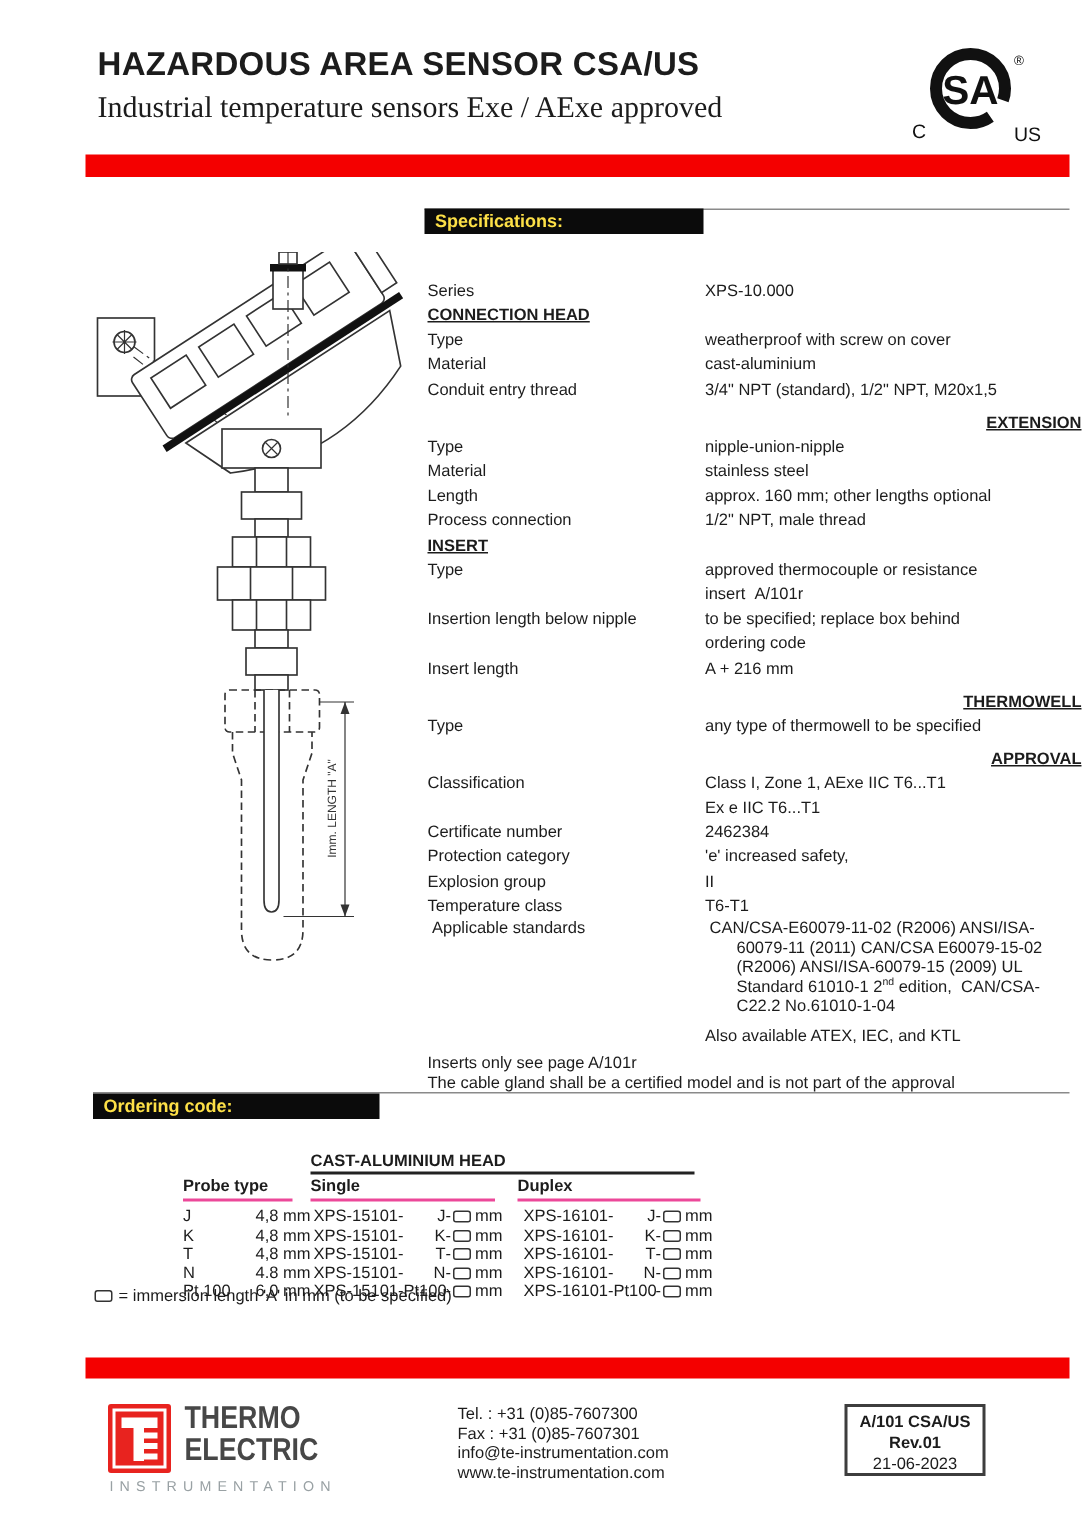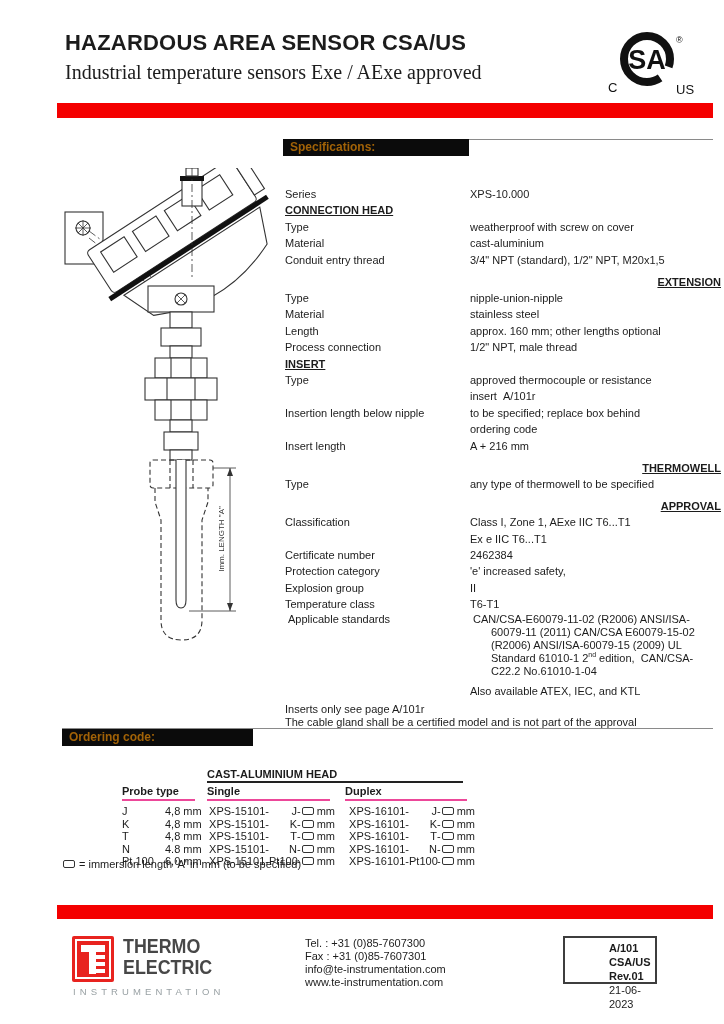--- a/index.html
+++ b/index.html
@@ -3,21 +3,21 @@
 <meta charset="utf-8">
 <style>
   html,body{margin:0;padding:0;background:#e8e8e8;}
   #page{position:relative;width:724px;height:1024px;background:#ffffff;overflow:hidden;
         font-family:"Liberation Sans", sans-serif;color:#1c1c1c;}
   .abs{position:absolute;}
   
   .title{font-size:22px;font-weight:bold;letter-spacing:.2px;white-space:nowrap;}
   .subtitle{font-size:20px;white-space:nowrap;font-family:Liberation Serif, serif;}
   .redbar{background:#f40000;}
-  .blackbar{background:#0b0b0b;color:#a16207;font-size:12px;font-weight:bold;
+  .blackbar{background:#0b0b0b;color:#fde047;font-size:12px;font-weight:bold;
             line-height:17px;padding-left:7px;box-sizing:border-box;}
   .rule{background:#8a8a8a;height:1px;}
   
   #specs{font-size:11px;width:436px;}
   .row{display:flex;align-items:flex-start;line-height:16.4px;}
   .row .lbl{width:185px;flex:none;}
   .row .val{flex:1;}
   .sec{font-weight:bold;text-decoration:underline;line-height:16.4px;}
   .gap{margin-top:5.5px;text-align:right;}
   .pad-l3{padding-left:3px;}
@@ -29,37 +29,37 @@
   
   #ordtable{font-size:11px;width:360px;}
   .ohead-top{position:absolute;left:87px;top:0;width:256px;font-weight:bold;
              border-bottom:2px solid #222;padding-bottom:1px;box-sizing:border-box;}
   .oheads{position:absolute;top:17px;left:0;height:16px;width:100%;}
   .ohead{position:absolute;font-weight:bold;border-bottom:2px solid #ec4899;
          padding-bottom:2px;box-sizing:border-box;display:inline-block;}
   .orows{position:absolute;top:37px;left:0;width:100%;}
   .orow{display:flex;line-height:12.5px;white-space:nowrap;}
   .c-probe{width:45px;flex:none;padding-left:2px;box-sizing:border-box;}
-  .c-dia{width:42px;flex:none;}
+  .c-dia{width:42px;flex:none;text-align:right;}
   .c-code{width:62px;flex:none;text-align:right;}
   .c-type{width:28px;flex:none;text-align:right;}
   .c-dash{flex:none;}
   .c-mm{flex:none;margin-left:2px;}
   .c-sp{width:12px;flex:none;}
   .boxsym{display:inline-block;width:10px;height:6px;border:1px solid #333;
           border-radius:2px;margin:0 1px;flex:none;align-self:center;}
   .ordnote{font-size:11px;white-space:nowrap;display:flex;align-items:flex-start;}
   .ordnote .boxsym{margin-right:4px;}
   
   .logo-big{font-size:21px;font-weight:bold;color:#474747;line-height:20px;
             transform:scaleX(.85);transform-origin:left top;white-space:nowrap;}
   .logo-sub{font-size:9.5px;letter-spacing:4.1px;color:#99a1a4;white-space:nowrap;}
   .contact{font-size:11px;line-height:13px;white-space:nowrap;}
   .docbox{border:2px solid #3d3d3d;width:94px;height:48px;box-sizing:border-box;
-          text-align:left;font-size:11px;line-height:14px;padding-top:3px;padding-left:44px;}
+          text-align:center;font-size:11px;line-height:14px;padding-top:3px;}
   .docbox .b{font-weight:bold;}
 </style>
 </head>
 <body>
 
 <div id="page">
 
   <div class="abs title" style="left:65px;top:30px">HAZARDOUS AREA SENSOR CSA/US</div>
   <div class="abs subtitle" style="left:65px;top:61px">Industrial temperature sensors Exe / AExe approved</div>
 

